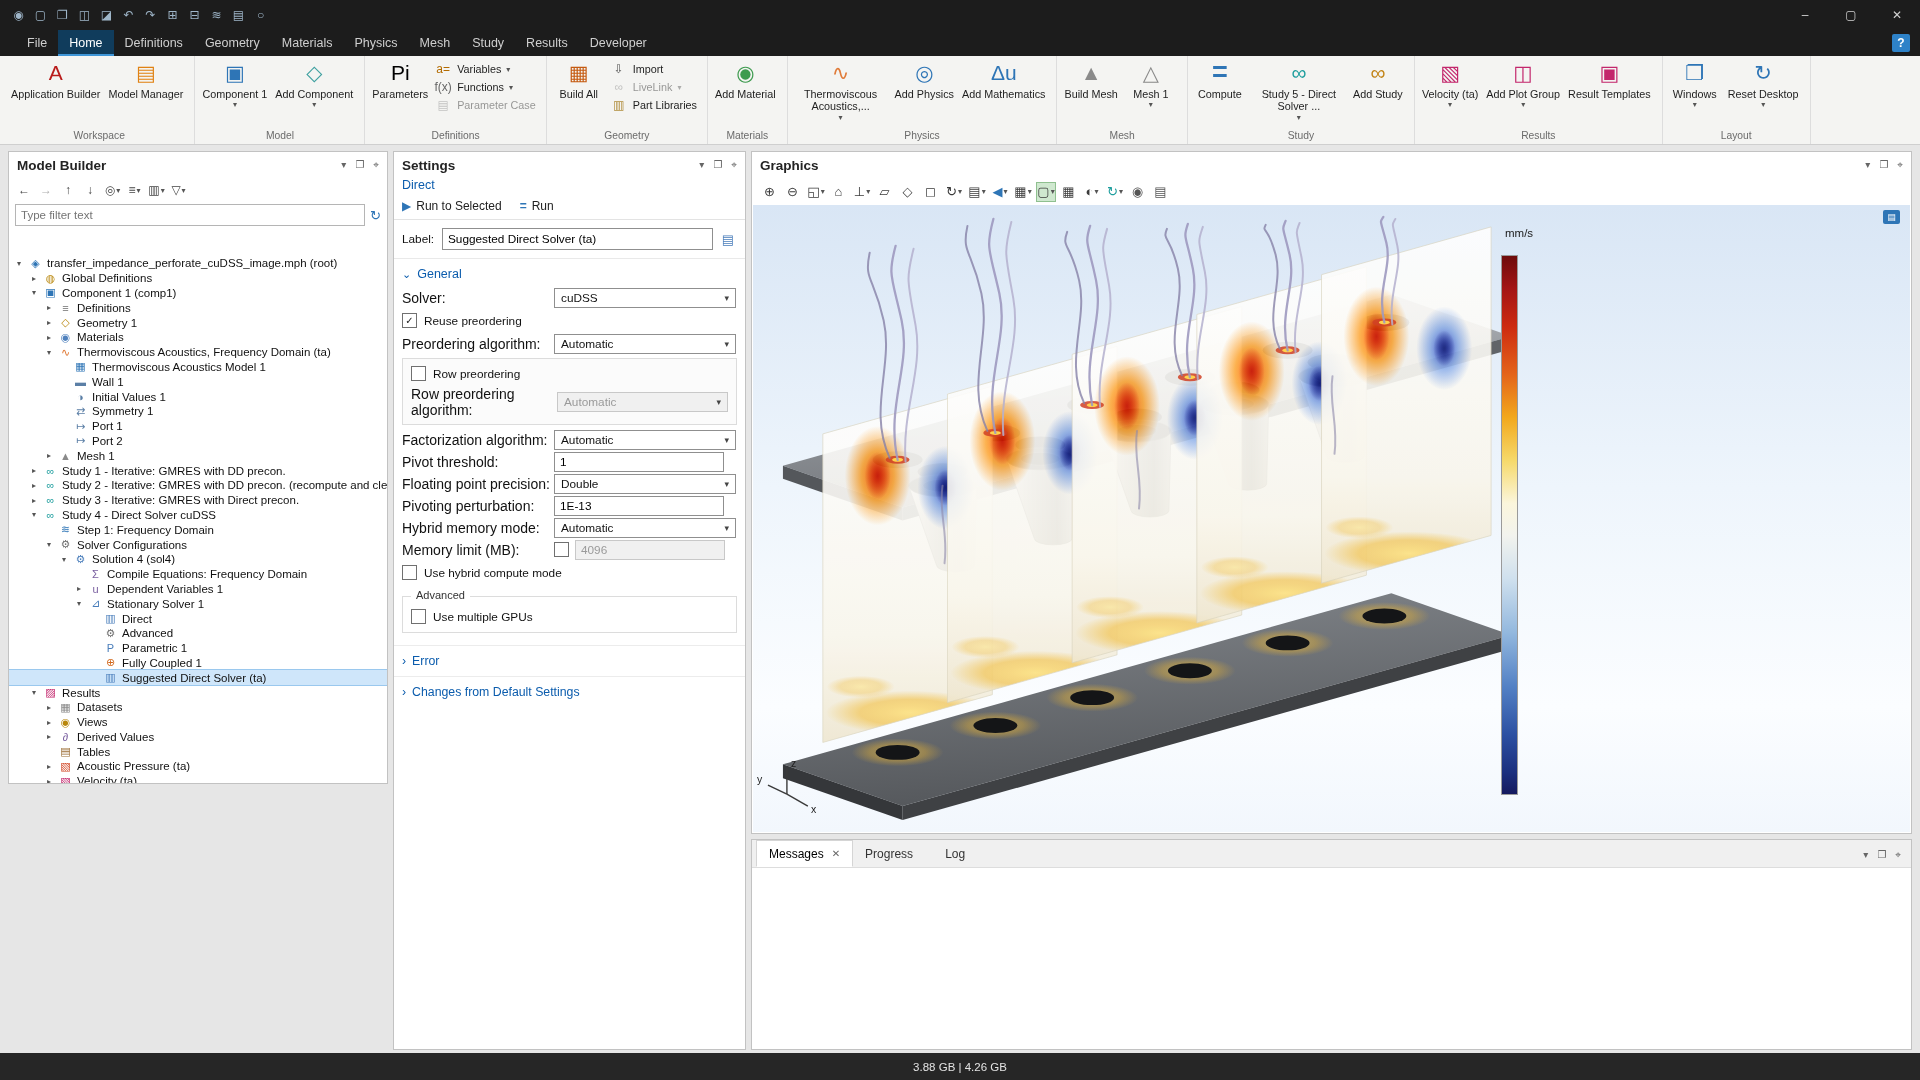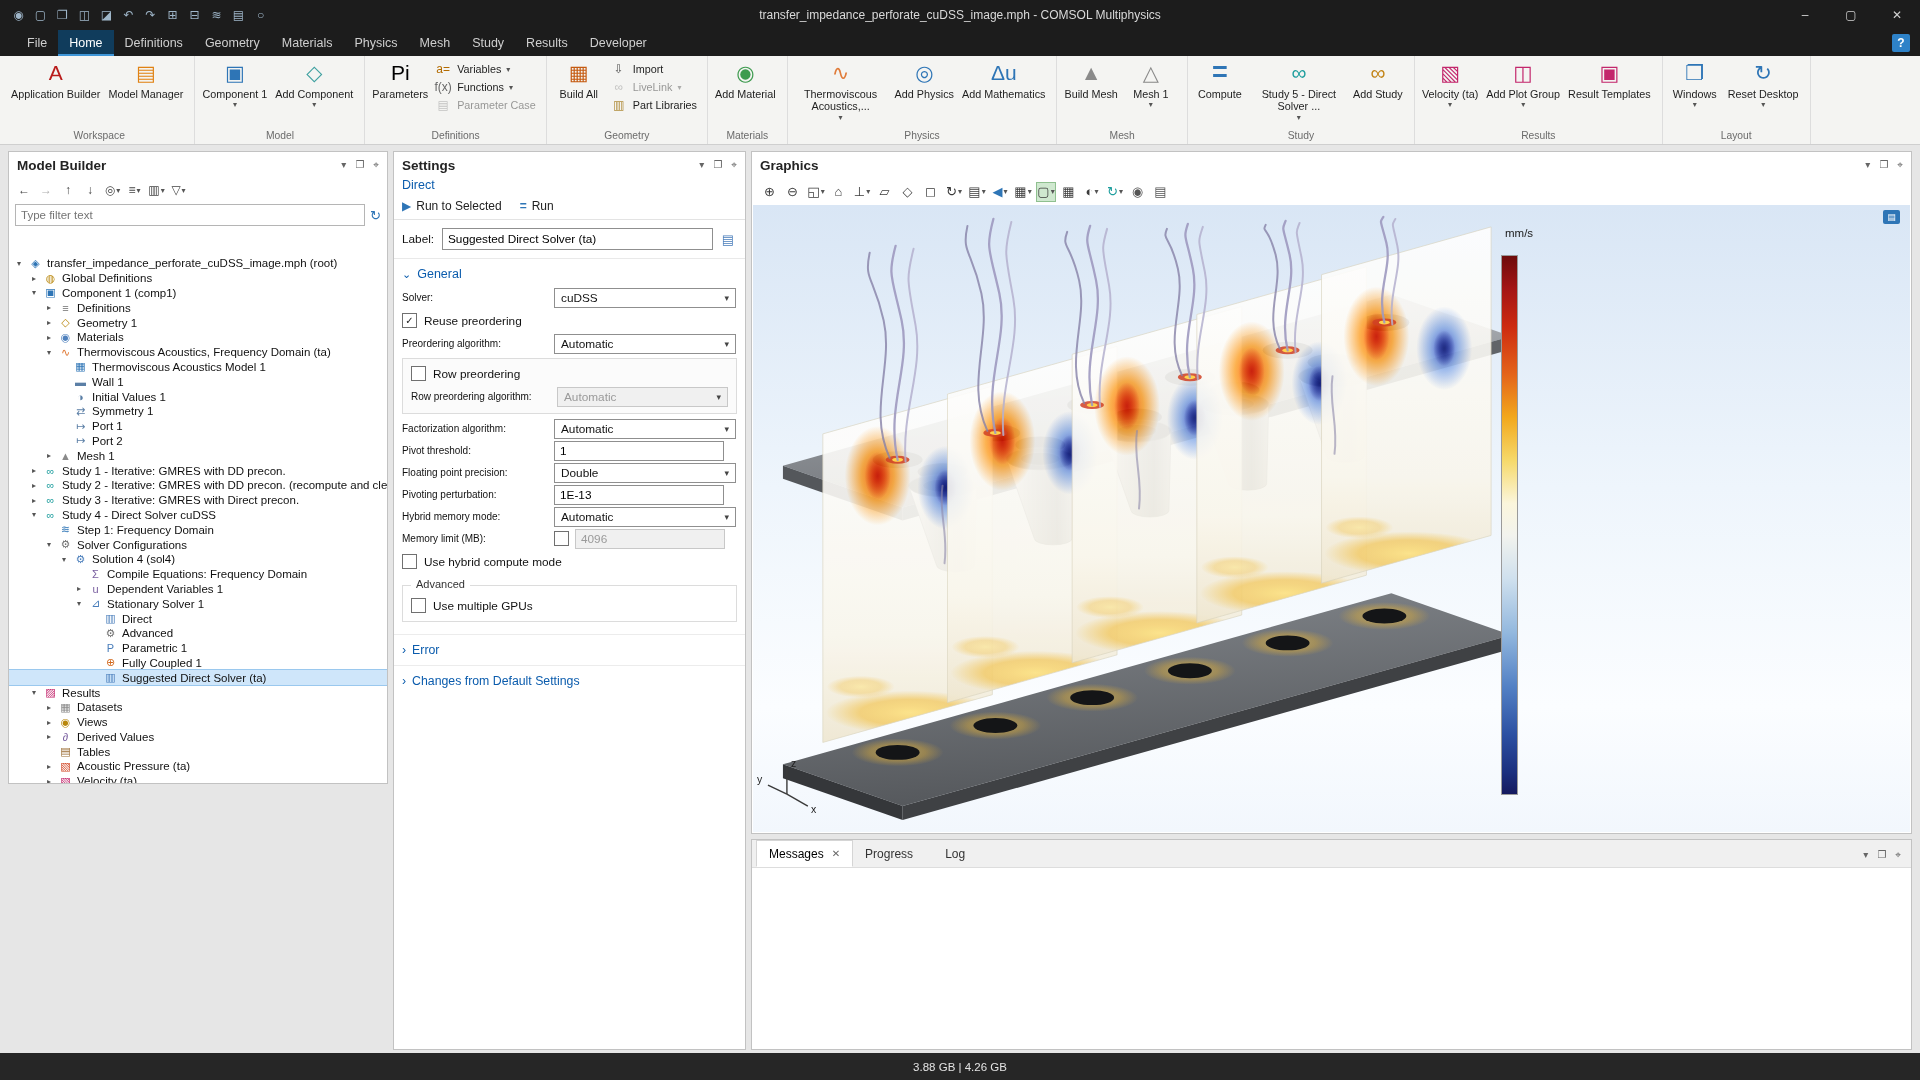--- a/index.html
+++ b/index.html
@@ -66,21 +66,21 @@
   .label-row{display:flex;align-items:center;padding:8px 8px 8px;gap:6px;border-bottom:1px solid #e9e9e9}
   .label-row .lab{font-size:11.8px;width:34px;flex-shrink:0}
   .label-row input{flex:1;height:20px;border:1px solid #8f8f8f;font-size:11.8px;padding:0 5px;
                    font-family:"Liberation Sans","DejaVu Sans",sans-serif}
   .lab-btn{width:18px;height:18px;display:flex;align-items:center;justify-content:center;color:#4a7ebb;font-size:13px}
   .sect{display:flex;align-items:center;gap:6px;padding:8px 8px 5px;color:#0b5cad;font-size:12.5px;cursor:default}
   .sect .chev{font-size:11px;color:#0b5cad}
   .sect2{display:flex;align-items:center;gap:6px;padding:8px 8px;border-top:1px solid #ececec;color:#0b5cad;
          font-size:12.3px;cursor:default}
   .frow{display:flex;align-items:center;min-height:21px;padding:0 8px;margin:1px 0}
-  .flabel{width:152px;flex-shrink:0;font-size:10px;color:#111}
+  .flabel{width:152px;flex-shrink:0;font-size:14px;color:#111}
   .combo{width:182px;height:20px;border:1px solid #8f8f8f;background:#fff;display:flex;align-items:center;
          justify-content:space-between;padding:0 6px;font-size:11.8px;box-sizing:border-box;cursor:default}
   .combo .car{font-size:9px;color:#444}
   .combo.disc{background:#f0f0f0;color:#9a9a9a;border-color:#c8c8c8}
   .tin{height:20px;border:1px solid #8f8f8f;font-size:11.8px;padding:0 5px;width:170px;box-sizing:border-box;
        font-family:"Liberation Sans","DejaVu Sans",sans-serif}
   .tin.disc{background:#f0f0f0;color:#9a9a9a;border-color:#c8c8c8}
   .cb{width:13px;height:13px;border:1px solid #707070;background:#fff;display:inline-flex;align-items:center;
       justify-content:center;font-size:10px;color:#1a1a1a;flex-shrink:0}
   .crow{display:flex;align-items:center;gap:7px;padding:2px 8px;font-size:11.8px;color:#111;min-height:19px}
@@ -111,21 +111,20 @@
   .msg-right{margin-left:auto;display:flex;gap:9px;padding:0 6px 6px;color:#666;font-size:10px}
   .msg-content{position:absolute;left:1px;right:1px;top:28px;bottom:1px;background:#fff}
   
   .statusbar{position:absolute;left:0;right:0;top:1053px;height:27px;background:#262626;display:flex;
              align-items:center;justify-content:center;color:#e3e3e3;font-size:11.5px}
 </style>
 </head>
 <body>
 
 <div class="titlebar">
-  <div class="tb-title">transfer_impedance_perforate_cuDSS_image.mph - COMSOL Multiphysics</div>
   <div class="qat">
 
   <span class="ic">◉</span>
       <span class="ic">▢</span>
       <span class="ic">❐</span>
       <span class="ic">◫</span>
       <span class="ic">◪</span>
       <span class="ic">↶</span>
       <span class="ic">↷</span>
       <span class="ic">⊞</span>

